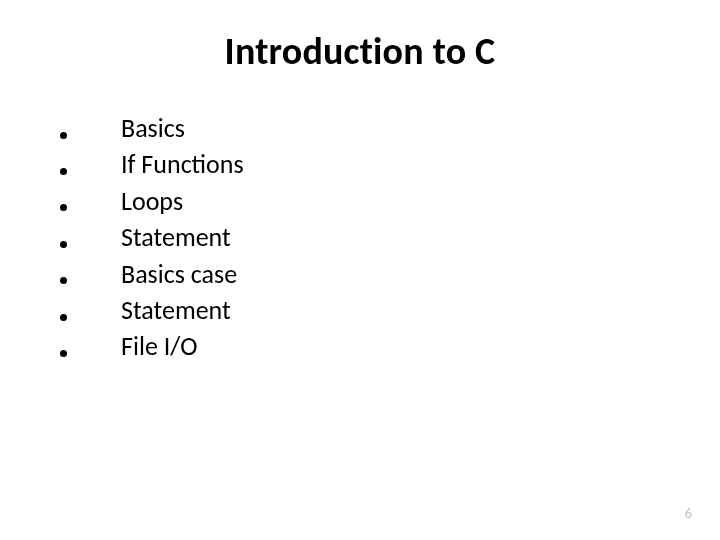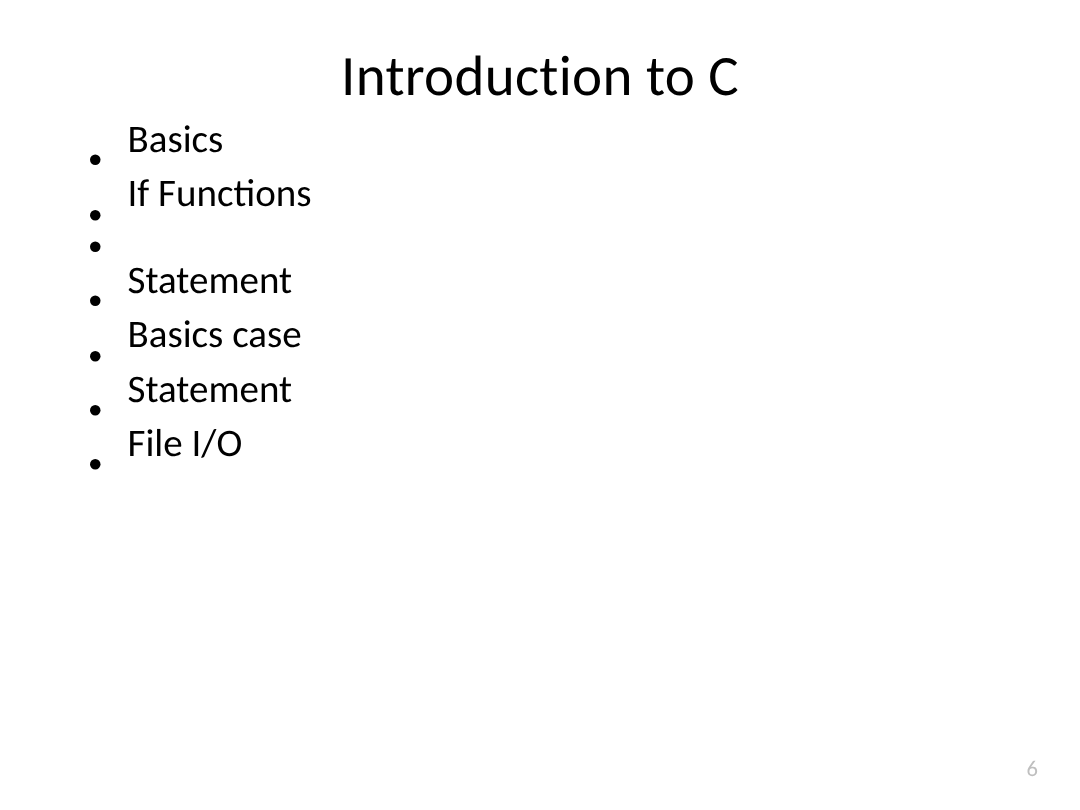--- a/index.html
+++ b/index.html
@@ -17,33 +17,35 @@
       overflow: hidden;
     }
     .slide {
       width: 100%;
       height: 100%;
       padding: 28px 50px 40px 50px;
       position: relative;
     }
     .title {
       font-size: 38px;
-      font-weight: 400;
+      font-weight: 700;
       text-align: center;
+      margin-bottom: 36px;
       letter-spacing: 0.2px;
     }
     .bullet-list {
       list-style: none;
       padding-left: 10px;
     }
     .bullet-item {
       font-size: 26px;
       line-height: 1.4;
       display: flex;
-      align-items: flex-end;
+      align-items: center;
+      gap: 36px;
     }
     .bullet-dot {
       display: inline-block;
       width: 7px;
       height: 7px;
       background: #000000;
       border-radius: 50%;
       margin-right: 18px;
       margin-top: 14px;
       flex-shrink: 0;
@@ -65,20 +67,21 @@
     <li class="bullet-item">
       <span class="bullet-dot"></span>
       <span>Basics</span>
     </li>
     <li class="bullet-item">
       <span class="bullet-dot"></span>
       <span>If Functions</span>
     </li>
     <li class="bullet-item">
       <span class="bullet-dot"></span>
+      <span>Loops</span>
     </li>
     <li class="bullet-item">
       <span class="bullet-dot"></span>
       <span>Statement</span>
     </li>
     <li class="bullet-item">
       <span class="bullet-dot"></span>
       <span>Basics case</span>
     </li>
     <li class="bullet-item">

